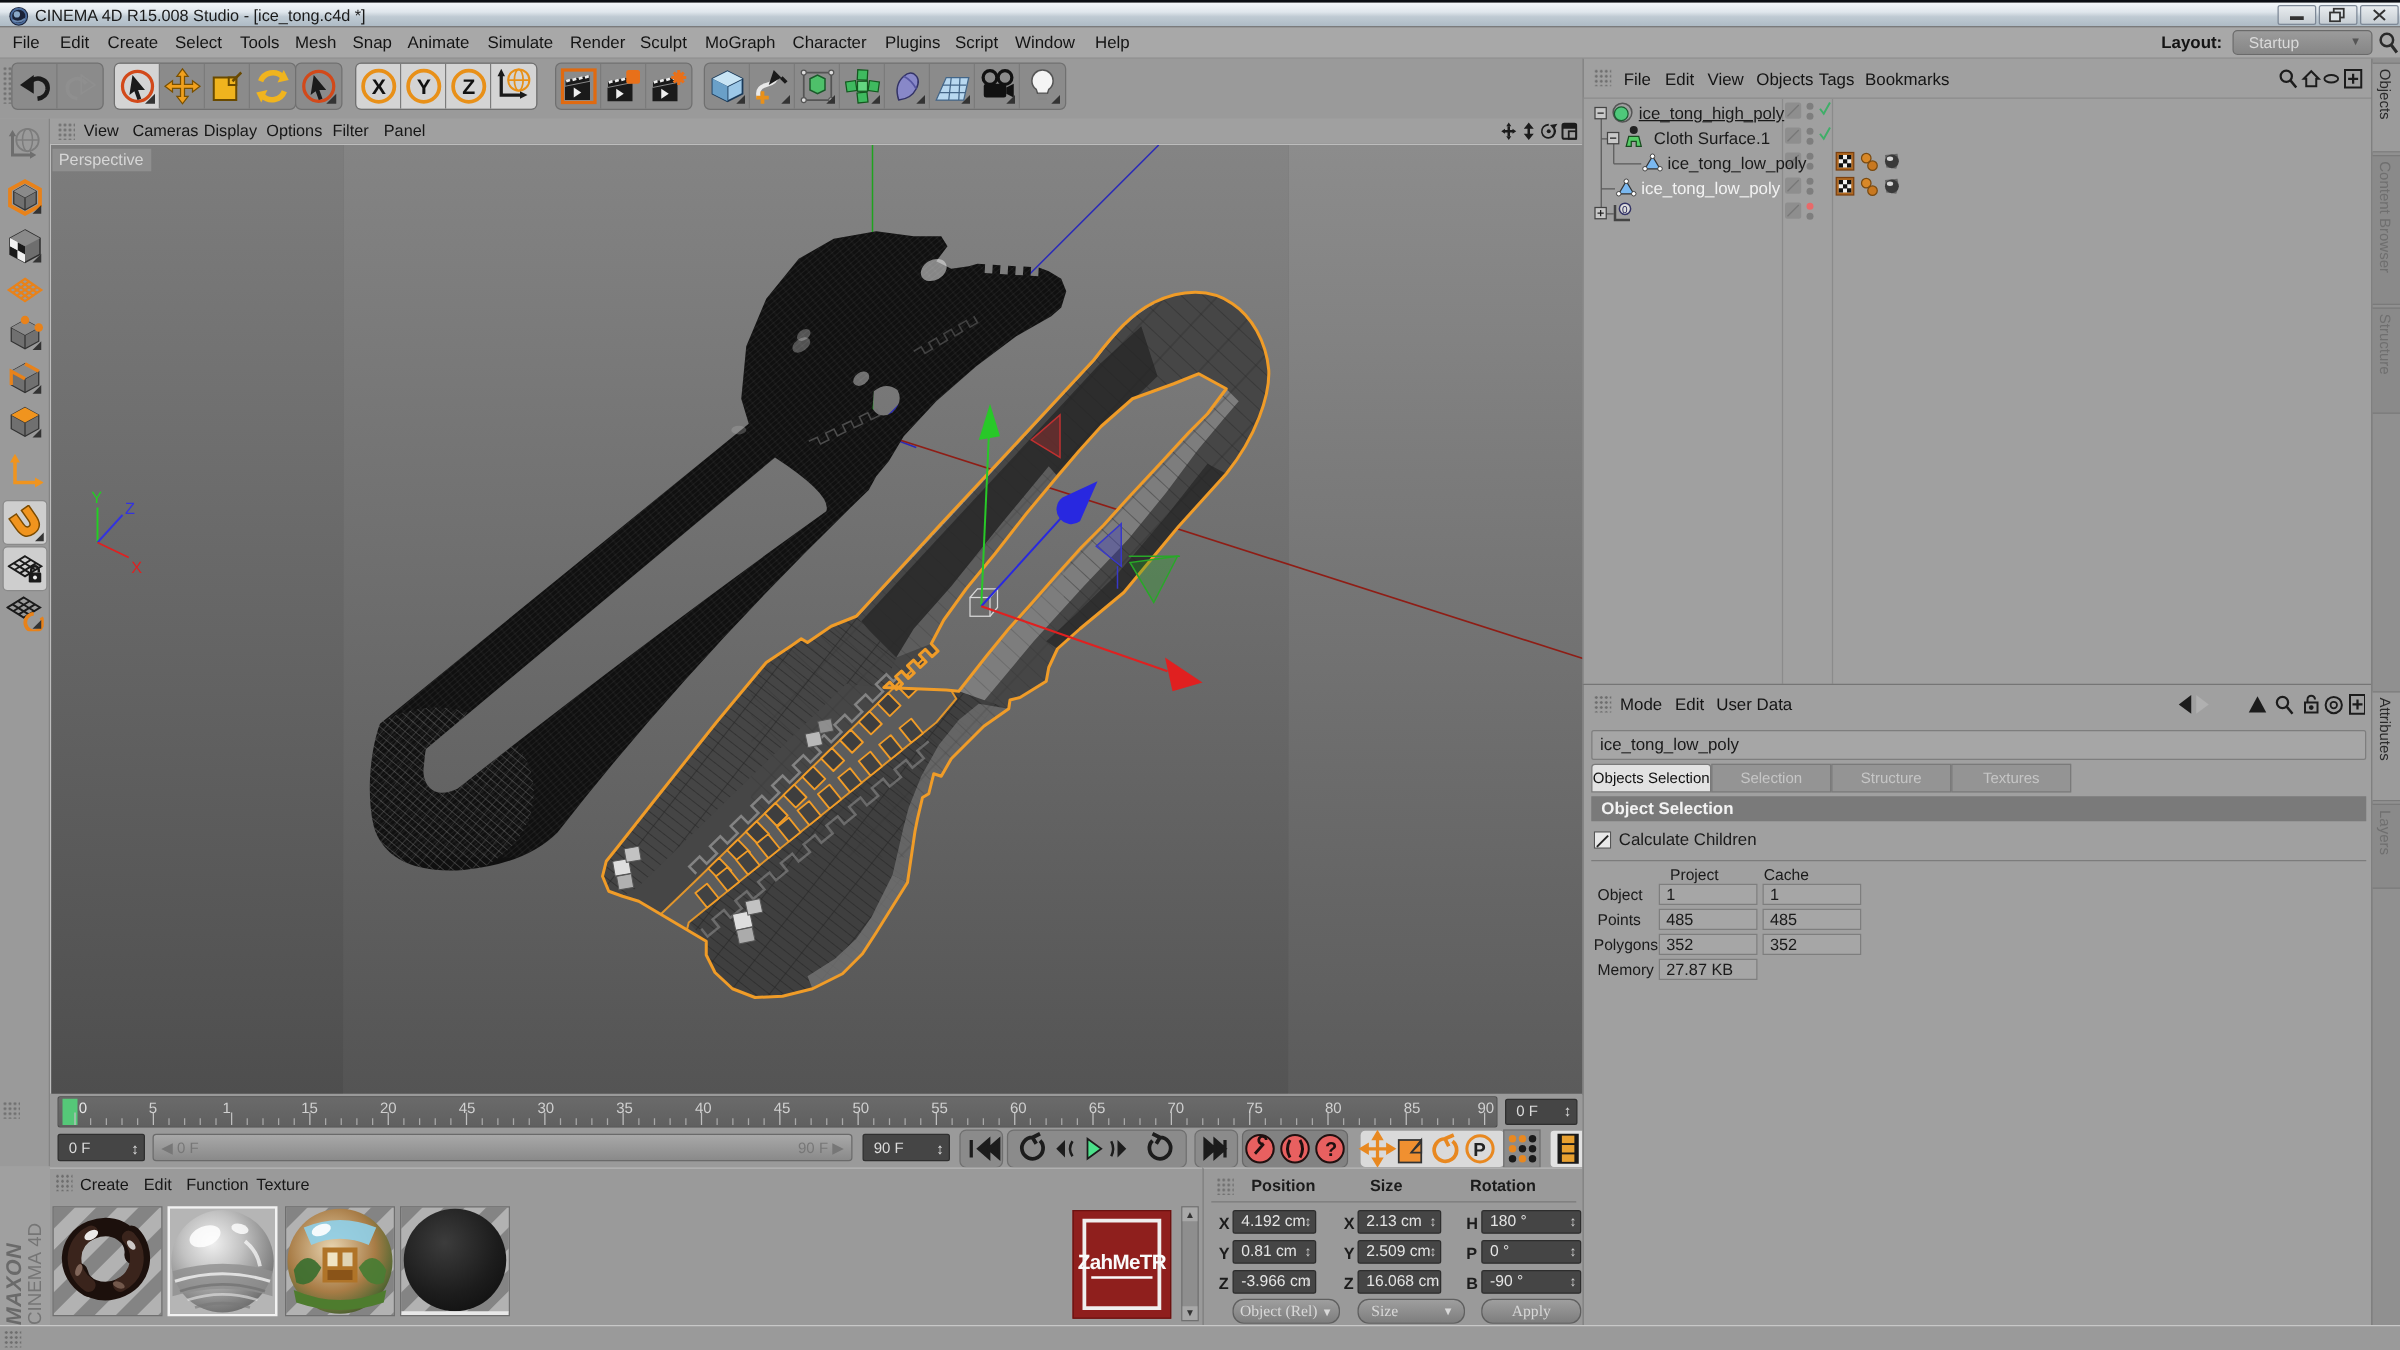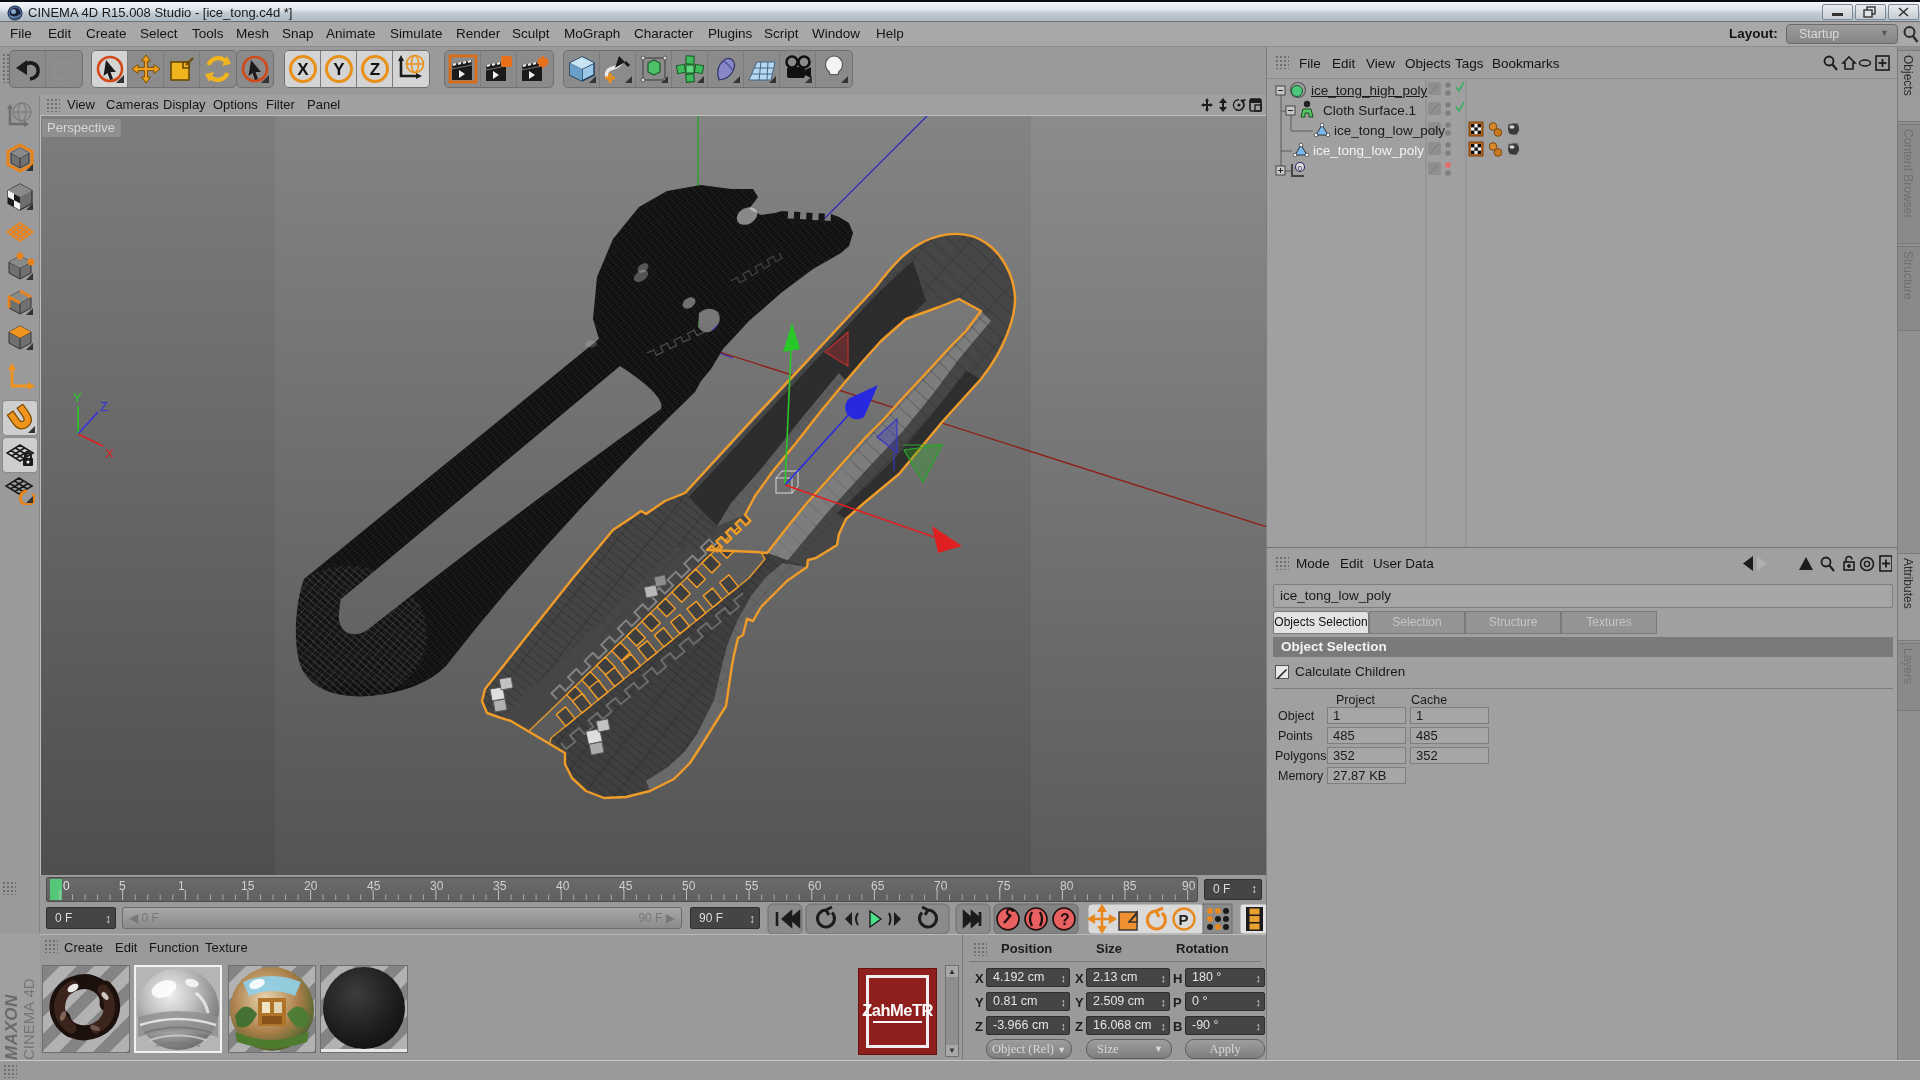--- a/index.html
+++ b/index.html
@@ -44,21 +44,21 @@
 .darkbox { background:#454545; border:1px solid #2f2f2f; border-radius:2px; color:#dcdcdc; font-size:12px; }
 
 
 #matpanel { position:absolute; left:40px; top:934px; width:922px; height:126px; background:#9a9a9a; border-top:1px solid #b8b8b8; }
 #matpanel .m { position:absolute; top:5px; font-size:13px; color:#161616; }
 .thumb { position:absolute; top:30px; width:88px; height:88px; border:1px solid #6f6f6f; }
 
 
 #coords { position:absolute; left:962px; top:934px; width:304px; height:126px; background:#9a9a9a; border-top:1px solid #b8b8b8; border-left:1px solid #7c7c7c; }
 #coords .hdr { position:absolute; top:6px; font-size:13px; font-weight:bold; color:#1c1c1c; }
-.cfield { position:absolute; width:84px; height:19px; background:#454545; border:1px solid #2d2d2d; border-radius:2px; color:#e4e4e4; font-size:12.5px; line-height:17px; padding-left:6px; }
+.cfield { position:absolute; width:67px; height:19px; background:#454545; border:1px solid #2d2d2d; border-radius:2px; color:#e4e4e4; font-size:12.5px; line-height:17px; padding-left:6px; }
 .clab { position:absolute; font-size:13px; font-weight:bold; color:#1c1c1c; }
 .spin:after { content:"\2195"; position:absolute; right:3px; top:1px; font-size:11px; color:#cfcfcf; }
 .cbtn { position:absolute; height:20px; background:linear-gradient(#9e9e9e,#7e7e7e); border:1px solid #5f5f5f; border-radius:9px; color:#d9d9d9; font-size:12.5px; text-align:center; line-height:18px;font-family:Liberation Serif, serif; }
 
 
 #ompanel { position:absolute; left:1266px; top:47px; width:631px; height:500px; background:#a0a0a0; border-left:1px solid #7c7c7c; }
 #ompanel .m { position:absolute; top:9px; font-size:13.5px; color:#141414; }
 #omtree { position:absolute; left:0; top:31px; width:631px; height:469px; background:#a0a0a0; border-top:1px solid #8b8b8b; }
 .trow { position:absolute; left:0; width:631px; height:20px; font-size:13.5px; color:#1a1a1a; }
 .trow .txt { position:absolute; top:2px; }

